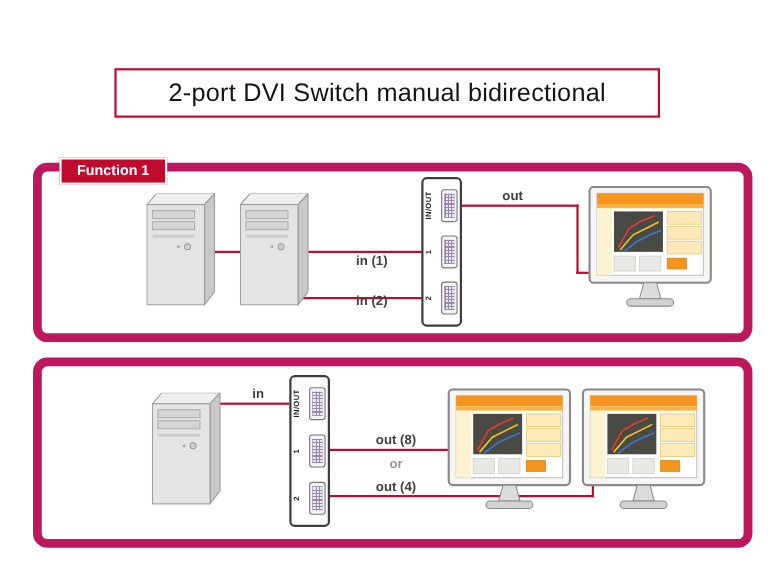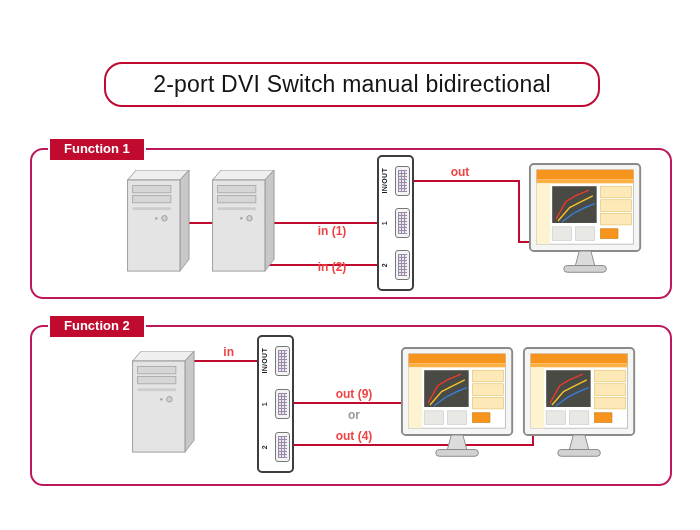--- a/index.html
+++ b/index.html
@@ -1,24 +1,24 @@
 <!DOCTYPE html>
 <html><head>
 <meta charset="utf-8">
 <style>
   html,body{margin:0;padding:0;background:#ffffff;}
   .stage{position:relative;width:700px;height:530px;background:#fff;overflow:hidden;
          font-family:"Liberation Sans",sans-serif;}
 
   .title-banner{position:absolute;left:104px;top:62px;width:492px;height:41px;
-    border:2px solid #c10b2e;border-radius:18px;background:#fff;
+    border:2px solid #c10b2e;border-radius:0;background:#fff;
     display:flex;align-items:center;justify-content:center;
     font-size:23px;color:#141414;letter-spacing:.2px;}
 
-  .func-box{position:absolute;left:30px;width:638px;border:2px solid #be185d;
+  .func-box{position:absolute;left:30px;width:638px;border:8px solid #be185d;
     border-radius:13px;background:#fff;}
   #func1{top:148px;height:147px;}
   #func2{top:325px;height:157px;}
 
   .func-tab{position:absolute;left:16px;top:-13px;background:#c10b2e;color:#fff;
     font-weight:bold;font-size:13px;line-height:16px;padding:2px 14px 3px;
     border:2px solid #ffffff;z-index:6;}
 
   .tower{position:absolute;z-index:2;}
   .monitor{position:absolute;z-index:4;}
@@ -31,21 +31,21 @@
     font-size:7px;font-weight:bold;color:#1c1c1c;letter-spacing:.3px;white-space:nowrap;}
   .dvi-connector{width:15px;height:30px;background:#f4f4f4;border:1px solid #777;
     border-radius:3px;display:flex;align-items:center;justify-content:center;box-sizing:border-box;}
   .dvi-pins{width:9px;height:22px;background-color:#e9e9ec;
     background-image:repeating-linear-gradient(to bottom,#98a 0,#98a 1px,transparent 1px,transparent 3px),
                      repeating-linear-gradient(to right,#98a 0,#98a 1px,transparent 1px,transparent 3px);}
 
   .hline{position:absolute;height:2px;background:#c10b2e;z-index:1;}
   .vline{position:absolute;width:2px;background:#c10b2e;z-index:1;}
 
-  .net-label{position:absolute;z-index:5;font-size:12px;font-weight:bold;color:#ef4444;
+  .net-label{position:absolute;z-index:5;font-size:12px;font-weight:bold;color:#404040;
     text-align:center;height:15px;line-height:15px;}
   .or-label{color:#9a9a9a;}
 </style>
 </head>
 <body>
 
 <div class="stage">
 
   <div class="title-banner">
     <span>2-port DVI Switch manual bidirectional</span>
@@ -128,21 +128,20 @@
         <rect x="24" y="66" width="20" height="14" fill="#e8e8e4" stroke="#cccccc" stroke-width="0.7"></rect>
         <rect x="48" y="66" width="20" height="14" fill="#e8e8e4" stroke="#cccccc" stroke-width="0.7"></rect>
         <rect x="74" y="68" width="18" height="10" fill="#f7941d" stroke="#d07c14" stroke-width="0.7"></rect>
         <polygon points="52,91 64,91 68,106 48,106" fill="#dcdcdc" stroke="#8a8a8a"></polygon>
         <rect x="36" y="106" width="44" height="7" rx="3.5" fill="#d2d2d2" stroke="#8a8a8a"></rect>
       </svg>
     </div>
   </div>
 
   <div class="func-box" id="func2">
-    <div class="func-tab">Function 2</div>
 
     <div class="hline" style="left:140px;top:33px;width:85px;"></div>
     <div class="hline" style="left:260px;top:75px;width:110px;"></div>
     <div class="hline" style="left:260px;top:117px;width:242px;"></div>
     <div class="vline" style="left:500px;top:98px;height:21px;"></div>
 
     <div class="tower" style="left:100px;top:24px;">
       <svg width="64" height="102" viewBox="0 0 70 112">
         <polygon points="10,0 68,0 58,11 0.5,11" fill="#efefef" stroke="#999" stroke-width="1"></polygon>
         <polygon points="58,11 68,0 68,98 58,111" fill="#c8c8c8" stroke="#999" stroke-width="1"></polygon>
@@ -170,21 +169,21 @@
       </div>
       <div class="port-row">
         <span class="port-label">2</span>
         <span class="dvi-connector">
             <span class="dvi-pins"></span>
           </span>
       </div>
     </div>
 
     <div class="net-label" style="left:152px;top:18px;width:50px;text-align:right;">in</div>
-    <div class="net-label" style="left:290px;top:60px;width:64px;">out (9)</div>
+    <div class="net-label" style="left:290px;top:60px;width:64px;">out (8)</div>
     <div class="net-label or-label" style="left:290px;top:81px;width:64px;">or</div>
     <div class="net-label" style="left:290px;top:102px;width:64px;">out (4)</div>
 
     <div class="monitor" style="left:368px;top:20px;">
       <svg width="118" height="118" viewBox="0 0 120 122">
         <rect x="1" y="1" width="114" height="90" rx="4" fill="#f5f5f3" stroke="#8a8a8a" stroke-width="2"></rect>
         <rect x="8" y="7" width="100" height="77" fill="#ffffff" stroke="#c0c0c0"></rect>
         <rect x="8" y="7" width="100" height="10" fill="#f7941d"></rect>
         <rect x="8" y="17" width="100" height="4" fill="#fbb040"></rect>
         <rect x="8" y="21" width="14" height="63" fill="#fdf3d0"></rect>

